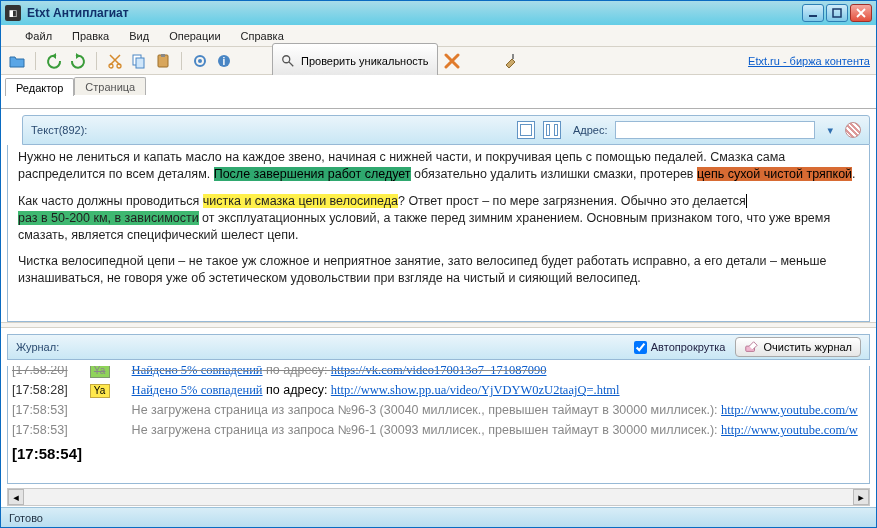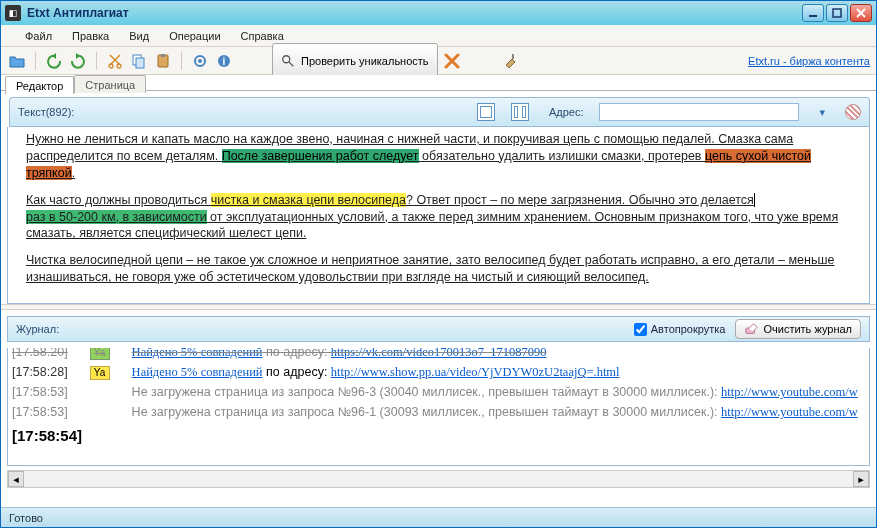--- a/index.html
+++ b/index.html
@@ -22,37 +22,37 @@
 
 
 .toolbar { height: 28px; background: #f7f5f1; display: flex; align-items: center; padding: 0 6px; gap: 4px; border-bottom: 1px solid #d6d2c8; }
 .tbtn { width: 20px; height: 20px; display:flex; align-items:center; justify-content:center; cursor:pointer; border-radius:2px; }
 .tsep { width: 1px; height: 18px; background: #cfcbc0; margin: 0 4px; }
 .check-btn { height: 36px; border: 1px solid #a9a9a9; border-radius: 3px; background: linear-gradient(to bottom,#fff,#e6e6e6); display:flex; align-items:center; padding: 0 8px; gap:6px; cursor:pointer; font-size:11px; }
 .toolbar .spacer { flex: 1; }
 .toolbar a { color: #0b5dcc; text-decoration: underline; font-size:11px; }
 
 
-.tabs { height: 16px; background: #fff; display: flex; align-items: center; padding: 2px 4px 0 4px; border-bottom: 1px solid #b0b0b0; }
+.tabs { height: 34px; background: #fff; display: flex; align-items: flex-start; padding: 2px 4px 0 4px; border-bottom: 1px solid #b0b0b0; }
 .tab { padding: 3px 10px 2px; border: 1px solid #b0b0b0; border-bottom: none; background: #fff; font-size: 11px; cursor:pointer; margin-right:0px; border-radius: 2px 2px 0 0; position:relative; }
 .tab.active { background: #fff; top:1px; }
 .tab.inactive { background:#f2f0ea; color:#555; }
 
 
-.ed-head { height: 30px; margin: 6px 6px 0 8px; border: 1px solid #97b9d6; background: linear-gradient(to bottom,#eaf5fb,#c9e7f5); display:flex; align-items:center; padding: 9px 8px; gap:16px; border-top-left-radius: 3px; border-top-right-radius: 3px; }
+.ed-head { height: 30px; margin: 6px 6px 0 21px; border: 1px solid #97b9d6; background: linear-gradient(to bottom,#eaf5fb,#c9e7f5); display:flex; align-items:center; padding: 9px 8px; gap:8px; border-top-left-radius: 3px; border-top-right-radius: 3px; }
 .ed-head .tc-label { color:#2a4a70; font-size:11px; }
 .ed-head .spacer { flex:1; }
 .ed-head .layout-ic { width:18px; height:18px; border:1px solid #6294c4; background:#fff; cursor:pointer; display:flex; }
 .ed-head .addr-label { color:#2a4a70; margin-left: 4px; }
 .ed-head input.addr { width: 200px; height:18px; border:1px solid #97b9d6; padding: 0 4px; font-size:11px; }
 .ed-head .tri { color:#2f6fb0; cursor:pointer; padding: 0 4px; }
 .ed-head .block { width:16px; height:16px; border:1px solid #c29090; background: repeating-linear-gradient(45deg,#d99,#d99 2px,#fff 2px,#fff 4px); border-radius:50%; cursor:pointer; }
 
 
-.ed-body { margin: 0 6px; border: 1px solid #97b9d6; border-top:none; height: 177px; overflow-y: scroll; padding: 4px 18px; font-size: 12.5px; line-height: 1.35; color:#1f1f1f;text-decoration:underline; }
+.ed-body { margin: 0 6px; border: 1px solid #97b9d6; border-top:none; height: 177px; overflow-y: scroll; padding: 4px 10px; font-size: 12.5px; line-height: 1.35; color:#1f1f1f; }
 .ed-body p { margin-bottom: 10px; }
 .hl-g { background:#2fa86f; color:#000; }
 .hl-o { background:#d86b33; color:#000; }
 .hl-y { background:#fff04a; }
 .hl-lg { background:#3fb871; }
 .tcur { display:inline-block; width:1px; height:14px; background:#000; vertical-align:middle; }
 
 
 .split-h { height: 6px; background:#f7f5f1; border-top:1px solid #d6d2c8; border-bottom:1px solid #d6d2c8; cursor: row-resize; }
 

